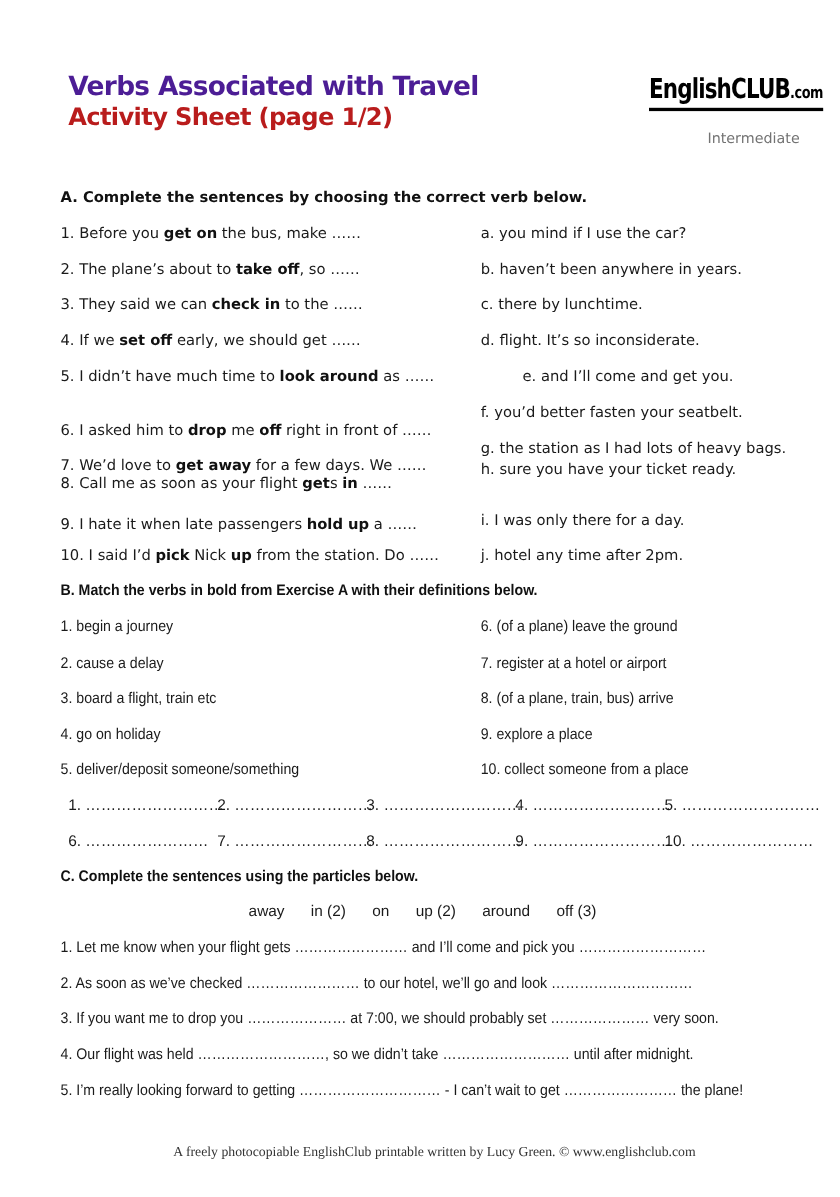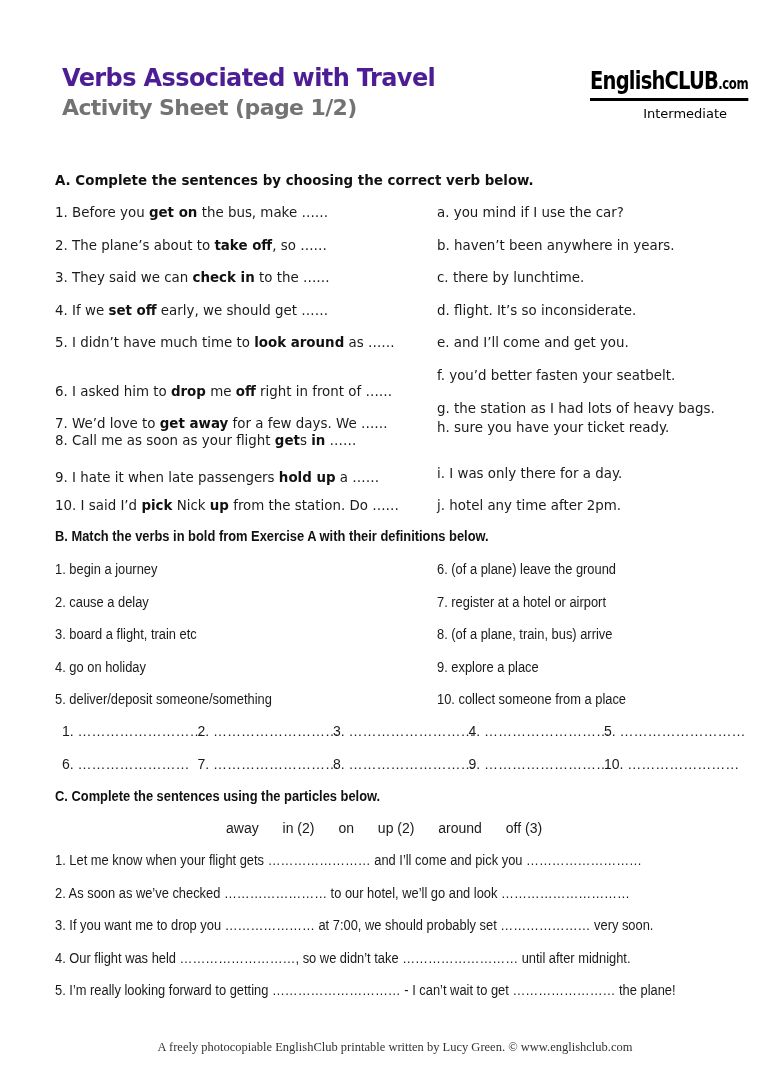--- a/index.html
+++ b/index.html
@@ -2,27 +2,27 @@
 <html><head>
 <meta charset="utf-8">
 <style>
   html, body { margin: 0; padding: 0; background: #ffffff; }
   body { width: 764px; height: 1088px; position: relative; overflow: hidden;
          font-family: "DejaVu Sans", sans-serif; color: #1a1a1a; }
   .abs { position: absolute; }
   .title { left: 62px; top: 64px; font-family: "DejaVu Sans", sans-serif; font-weight: bold;
            font-size: 24px; letter-spacing: -0.6px; color: #4c1d95; white-space: nowrap; }
   .subtitle { left: 62px; top: 95px; font-family: "DejaVu Sans", sans-serif; font-weight: bold;
-              font-size: 22px; letter-spacing: -0.6px; color: #737373; white-space: nowrap; }
+              font-size: 22px; letter-spacing: -0.6px; color: #b91c1c; white-space: nowrap; }
   .logo { left: 590px; top: 68px; font-family: "DejaVu Sans", sans-serif; font-weight: bold;
           color: #000; white-space: nowrap; border-bottom: 3px solid #000; line-height: 26px;
           padding-bottom: 1px; transform: scaleX(0.78); transform-origin: left top; }
   .logo .main { font-size: 25px; letter-spacing: -1px; }
   .logo .dotcom { font-size: 15px; letter-spacing: -0.5px; }
-  .level { right: 37px; top: 106px; font-size: 13px; color: #000000; }
+  .level { right: 37px; top: 119px; font-size: 13px; color: #737373; }
   .heading { left: 55px; font-weight: bold; font-size: 13.4px; color: #111; white-space: nowrap; }
   .line { font-size: 13.4px; white-space: nowrap; color: #1a1a1a; }
   .line b { font-weight: bold; color: #111; }
   .colL { left: 55px; }
   .colR { left: 437px; }
   .narrow { font-family: "Liberation Sans", sans-serif; font-size: 14px; transform: scaleX(0.92); transform-origin: left top; }
   .ansrow { display: flex; left: 62px; font-family: "Liberation Sans", sans-serif; font-size: 14px; color: #1a1a1a; }
   .ansrow span { display: inline-block; width: 135.5px; white-space: nowrap; }
   .particles { left: 226px; top: 820px; font-family: "Liberation Sans", sans-serif; font-size: 14px; word-spacing: 0; }
   .particles span { margin-right: 20px; }
@@ -51,21 +51,21 @@
     <div class="abs line colL" style="top: 416px;"><span>7. We’d love to </span><b>get away</b><span></span><b></b><span> for a few days. We ……</span></div>
     <div class="abs line colL" style="top: 433.2px;"><span>8. Call me as soon as your flight </span><b>get</b><span>s </span><b>in</b><span> ……</span></div>
     <div class="abs line colL" style="top: 470px;"><span>9. I hate it when late passengers </span><b>hold up</b><span></span><b></b><span> a ……</span></div>
     <div class="abs line colL" style="top: 498.4px;"><span>10. I said I’d </span><b>pick</b><span> Nick </span><b>up</b><span> from the station. Do ……</span></div>
   </div>
 <div id="secA-right">
     <div class="abs line colR" style="top: 205px;">a. you mind if I use the car?</div>
     <div class="abs line colR" style="top: 237.6px;">b. haven’t been anywhere in years.</div>
     <div class="abs line colR" style="top: 270.2px;">c. there by lunchtime.</div>
     <div class="abs line colR" style="top: 302.8px;">d. flight. It’s so inconsiderate.</div>
-    <div class="abs line colR" style="top: 335.4px;">e. and I’ll come and get you.</div>
+    <div class="abs line colR" style="top: 335.4px; margin-left: 38px;">e. and I’ll come and get you.</div>
     <div class="abs line colR" style="top: 368px;">f. you’d better fasten your seatbelt.</div>
     <div class="abs line colR" style="top: 400.6px;">g. the station as I had lots of heavy bags.</div>
     <div class="abs line colR" style="top: 420px;">h. sure you have your ticket ready.</div>
     <div class="abs line colR" style="top: 465.8px;">i. I was only there for a day.</div>
     <div class="abs line colR" style="top: 498.4px;">j. hotel any time after 2pm.</div>
   </div>
 
 <div class="abs heading narrow" style="top:528px; font-weight:bold;">B. Match the verbs in bold from Exercise A with their definitions below.</div>
 <div id="secB-left">
     <div class="abs line colL narrow" style="top: 561px;">1. begin a journey</div>

